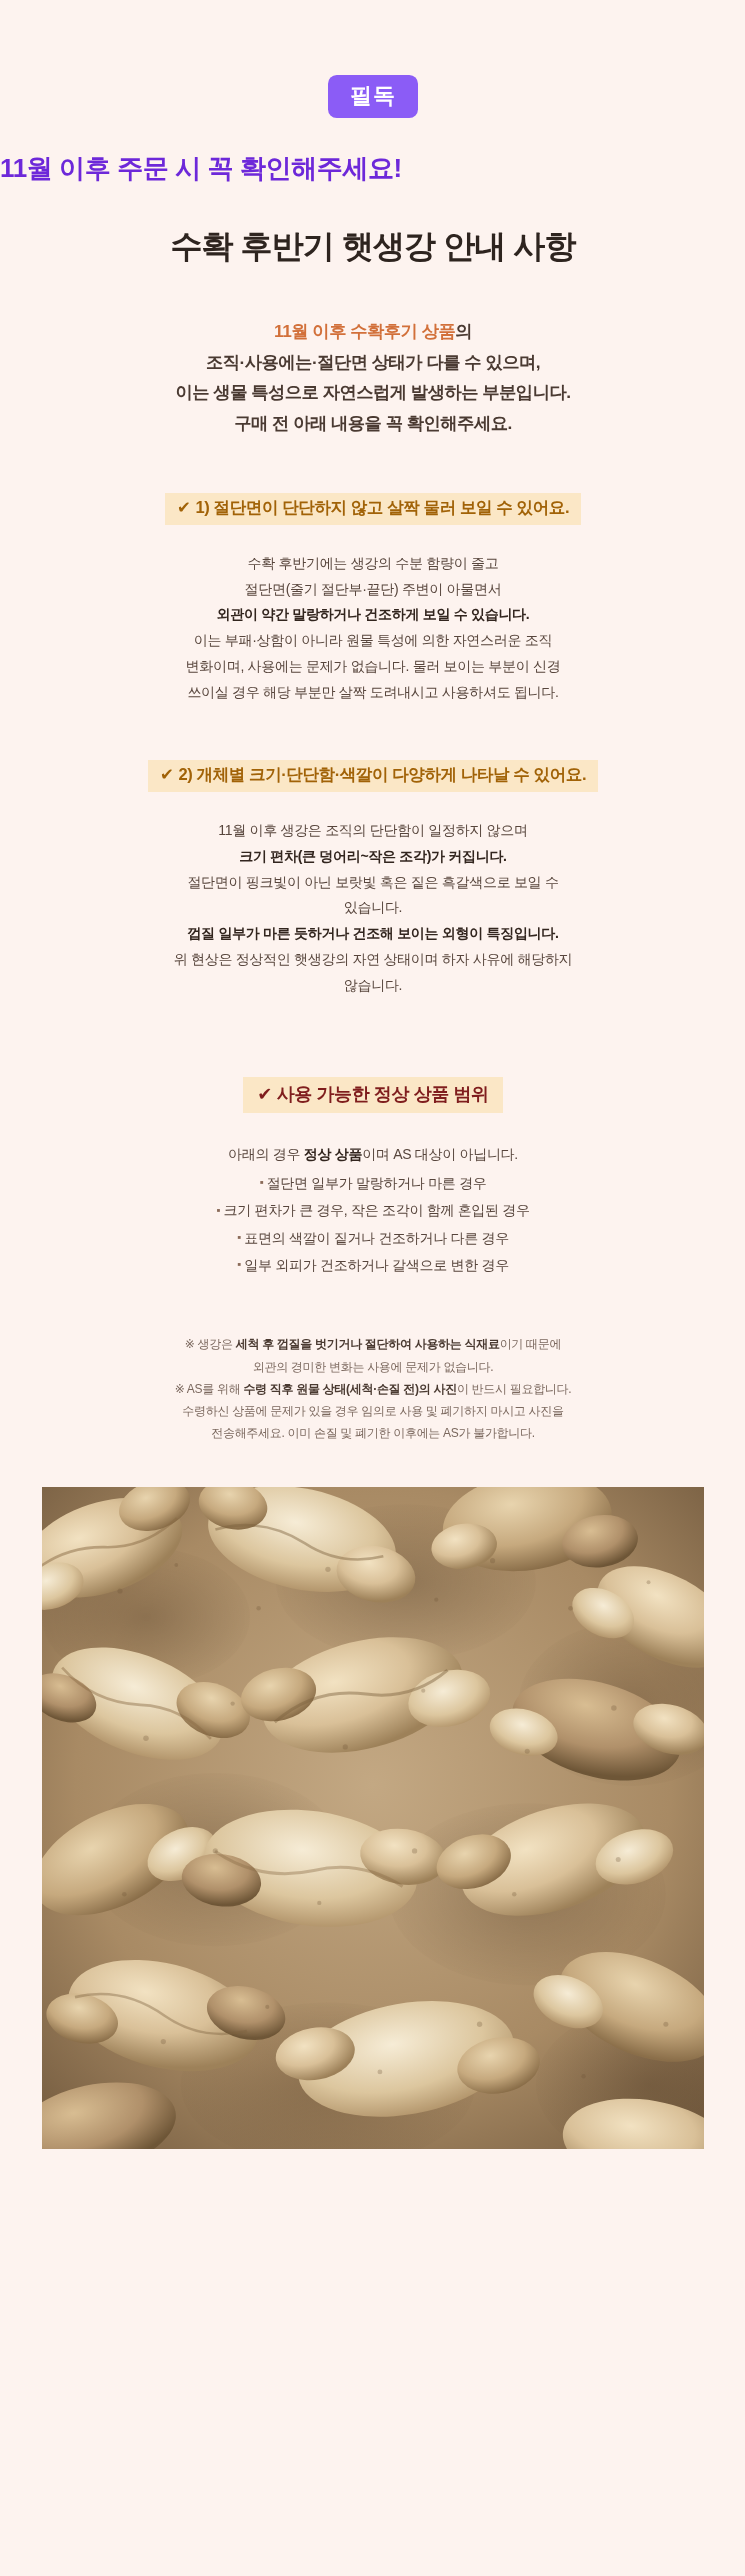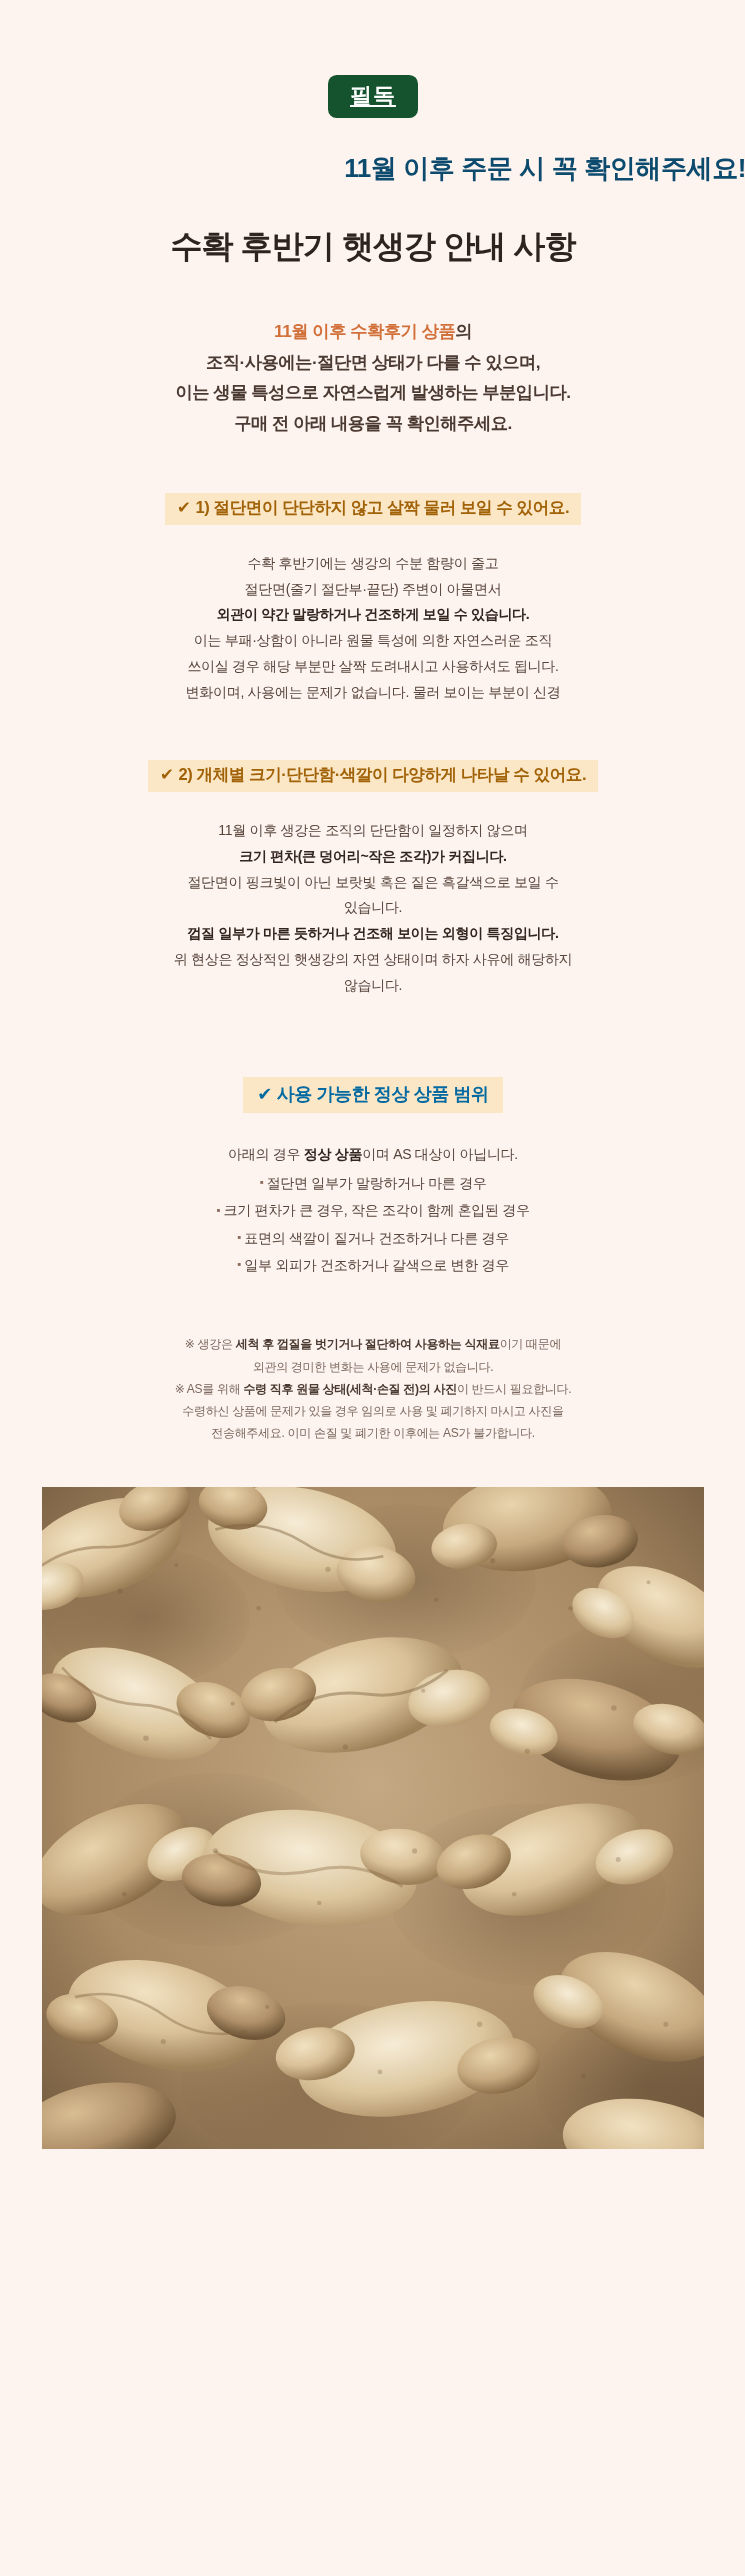--- a/index.html
+++ b/index.html
@@ -23,37 +23,36 @@
     overflow: hidden;
   }
 
   
   .badge-wrap {
     padding-top: 75px;
     text-align: center;
   }
   .badge {
     display: inline-block;
-    background: #14532d;
+    background: #8b5cf6;
     color: #ffffff;
     font-size: 22px;
     font-weight: bold;
     letter-spacing: 0.9px;
     padding: 9.5px 22.5px 11.3px;
     border-radius: 8.7px;
     line-height: 1;
-    text-decoration: underline;
   }
 
   
   .head-1 {
-    text-align: right;
+    text-align: left;
     font-size: 26px;
     font-weight: bold;
-    color: #0c4a6e;
+    color: #6d28d9;
     margin-top: 33px;
     letter-spacing: -0.4px;
   }
   .head-2 {
     text-align: center;
     font-size: 32px;
     font-weight: bold;
     color: #2e241f;
     margin-top: 39px;
     letter-spacing: -0.9px;
@@ -104,21 +103,21 @@
   
   .range-title {
     text-align: center;
     margin-top: 78px;
   }
   .range-title .inner {
     display: inline-block;
     background: #fbe7c6;
     font-size: 18px;
     font-weight: bold;
-    color: #0369a1;
+    color: #7f1d1d;
     padding: 5.2px 14px 7px;
     letter-spacing: -0.4px;
   }
   .range-list {
     margin: 28px auto 0;
     width: 520px;
     text-align: center;
     font-size: 14px;
     line-height: 1.95;
     color: #57453c;
@@ -181,22 +180,22 @@
   <div class="sec-title">
     <span class="inner">
       <span class="check">✔</span><span>1) 절단면이 단단하지 않고 살짝 물러 보일 수 있어요.</span>
     </span>
   </div>
   <div class="para">
     <div>수확 후반기에는 생강의 수분 함량이 줄고</div>
     <div>절단면(줄기 절단부·끝단) 주변이 아물면서</div>
     <div class="bold-dark">외관이 약간 말랑하거나 건조하게 보일 수 있습니다.</div>
     <div>이는 부패·상함이 아니라 원물 특성에 의한 자연스러운 조직</div>
+    <div>변화이며, 사용에는 문제가 없습니다. 물러 보이는 부분이 신경</div>
     <div>쓰이실 경우 해당 부분만 살짝 도려내시고 사용하셔도 됩니다.</div>
-    <div>변화이며, 사용에는 문제가 없습니다. 물러 보이는 부분이 신경</div>
   </div>
 
   <div class="sec-title">
     <span class="inner">
       <span class="check">✔</span><span>2) 개체별 크기·단단함·색깔이 다양하게 나타날 수 있어요.</span>
     </span>
   </div>
   <div class="para">
     <div>11월 이후 생강은 조직의 단단함이 일정하지 않으며</div>
     <div class="bold-dark">크기 편차(큰 덩어리~작은 조각)가 커집니다.</div>

